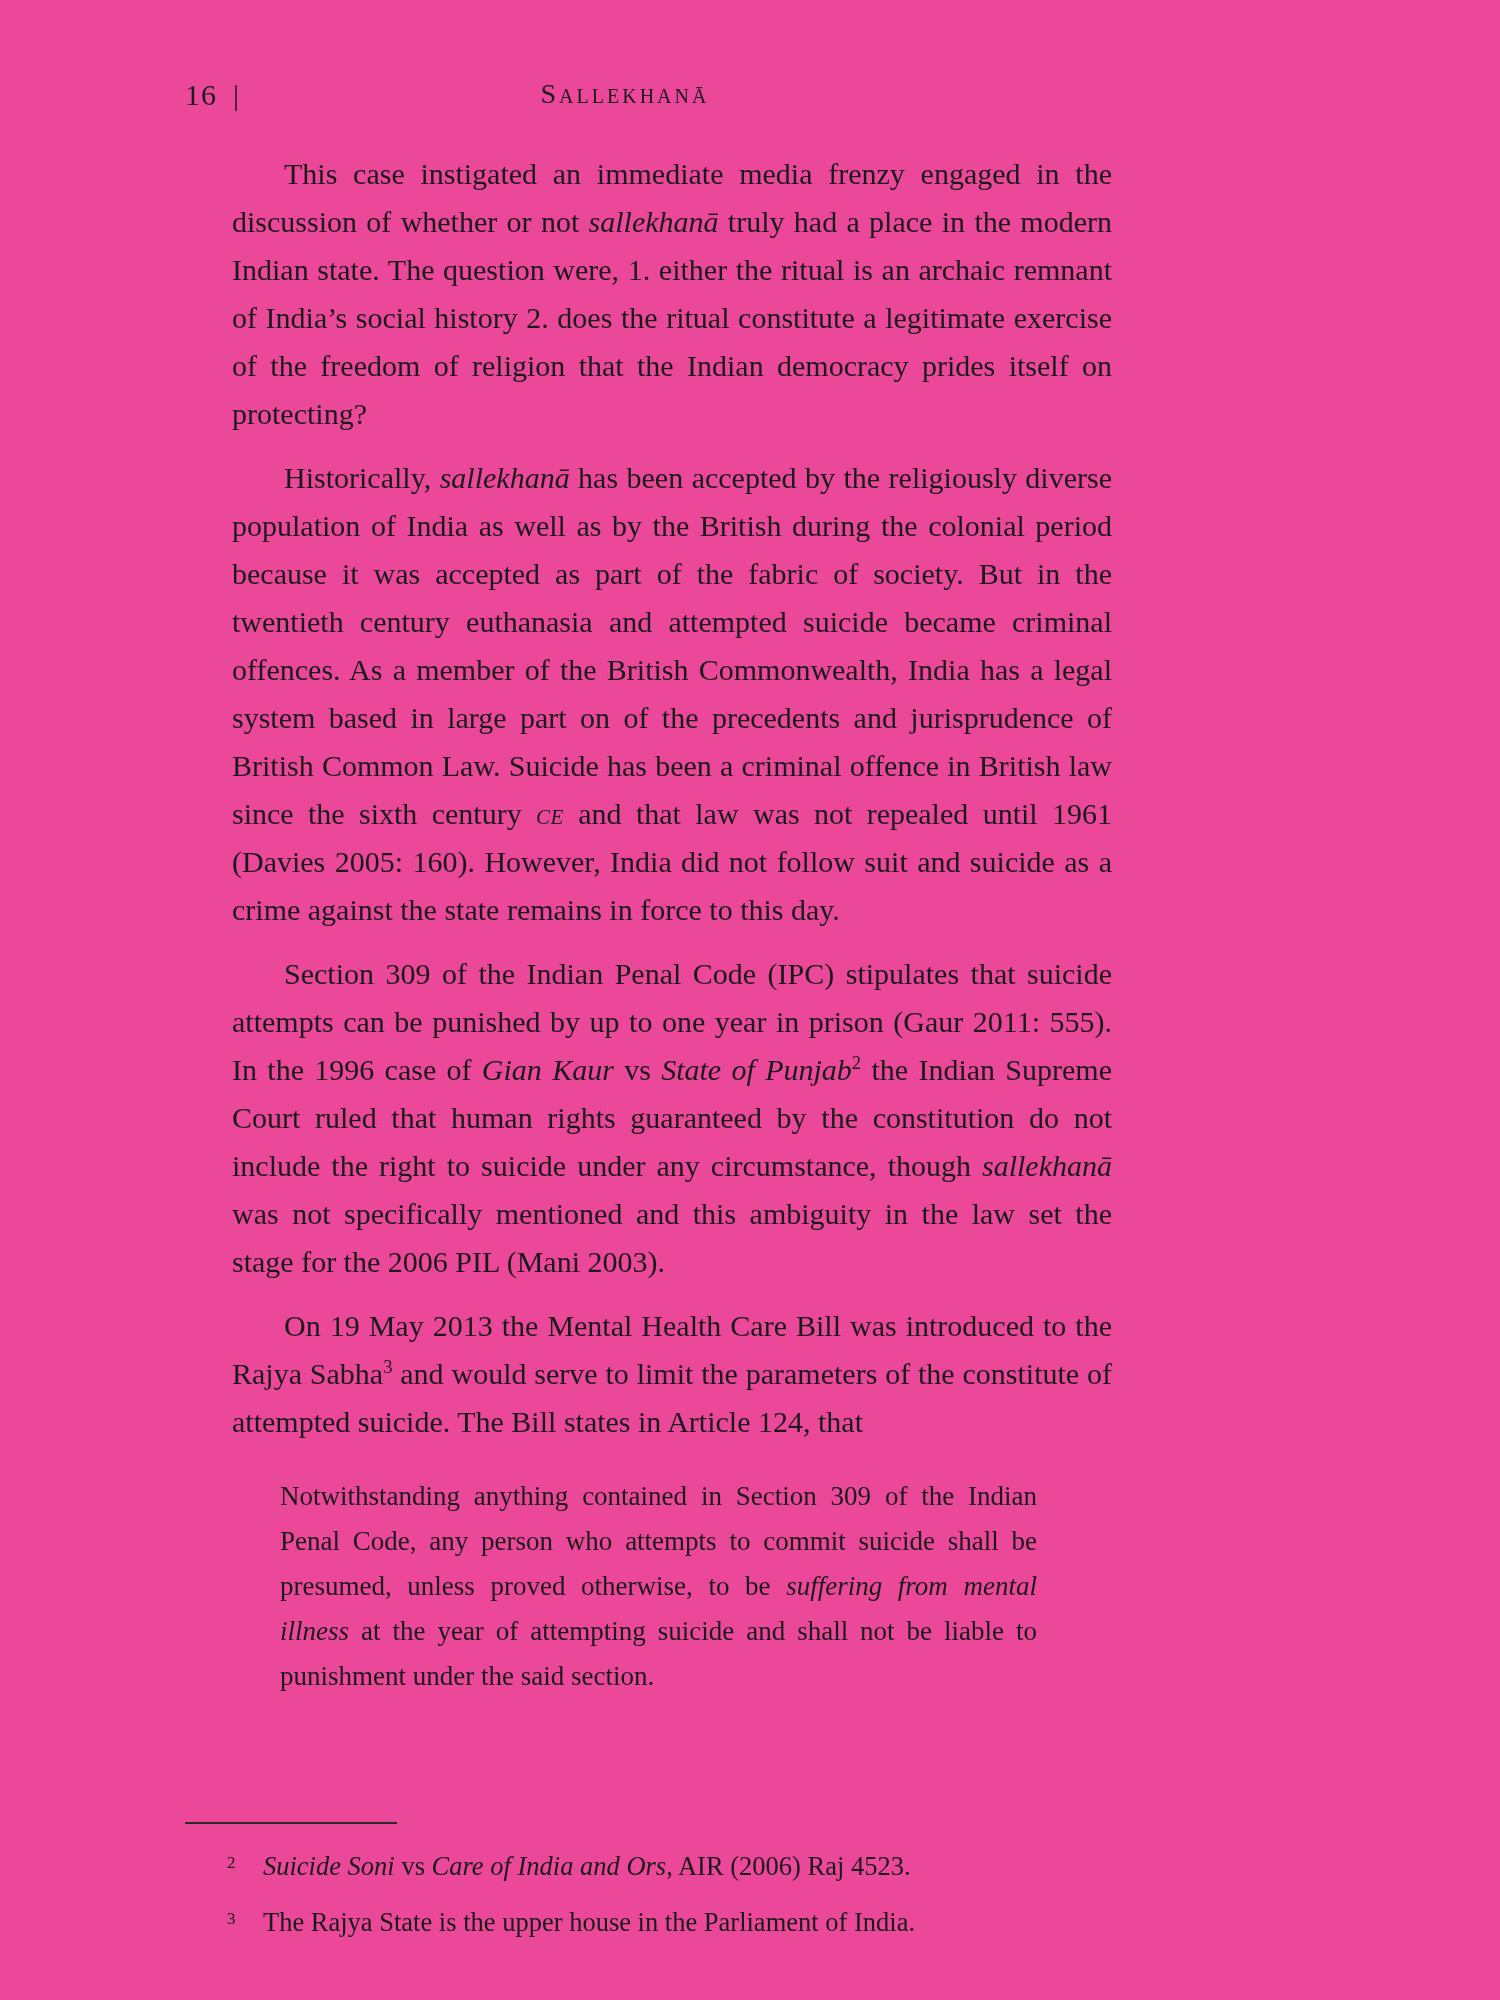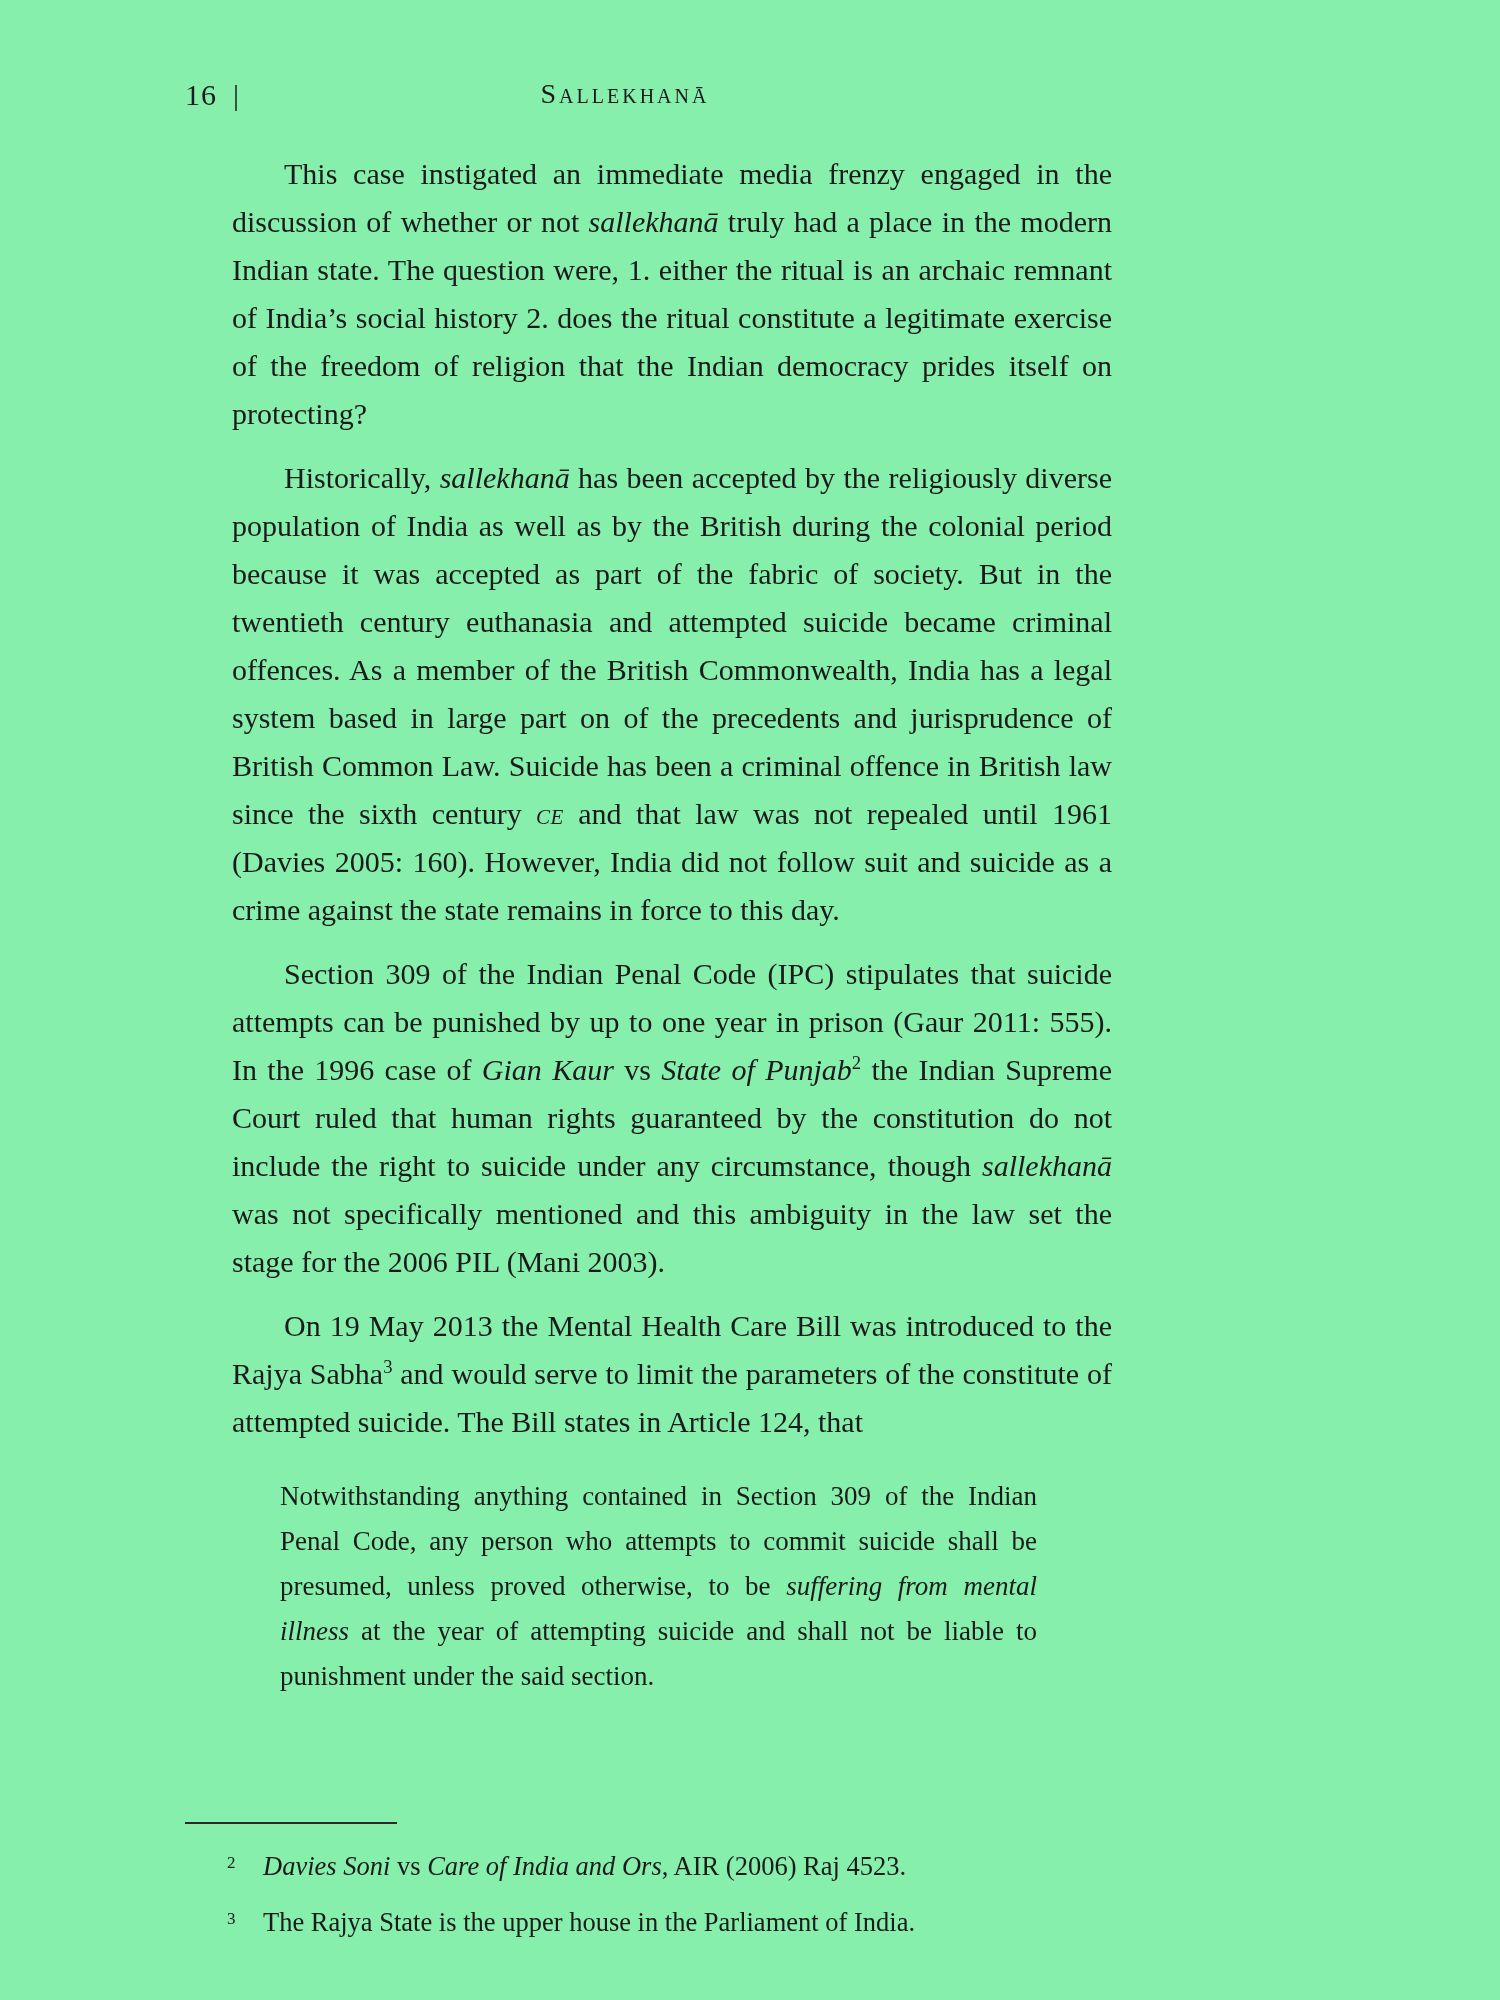--- a/index.html
+++ b/index.html
@@ -4,21 +4,21 @@
 <style>
   html, body {
     margin: 0;
     padding: 0;
     background: #e8e8e8;
   }
   .page {
     position: relative;
     width: 1500px;
     height: 2000px;
-    background: #86efac;
+    background: #ec4899;
     color: #1b1b1b;
     font-family: "Liberation Serif", serif;
     overflow: hidden;
   }
 
   
   .page-header {
     position: absolute;
     top: 78px;
     left: 185px;
@@ -119,21 +119,21 @@
     <p class="para"><span>Historically, </span><span class="it">sallekhanā</span><span> has been accepted by the religiously diverse population of India as well as by the British during the colonial period because it was accepted as part of the fabric of society. But in the twentieth century euthanasia and attempted suicide became criminal offences. As a member of the British Commonwealth, India has a legal system based in large part on of the precedents and jurisprudence of British Common Law. Suicide has been a criminal offence in British law since the sixth century </span><span class="sc">ce</span><span> and that law was not repealed until 1961 (Davies 2005: 160). However, India did not follow suit and suicide as a crime against the state remains in force to this day.</span></p>
     <p class="para"><span>Section 309 of the Indian Penal Code (IPC) stipulates that suicide attempts can be punished by up to one year in prison (Gaur 2011: 555). In the 1996 case of </span><span class="it">Gian Kaur</span><span> vs </span><span class="it">State of Punjab</span><sup>2</sup><span> the Indian Supreme Court ruled that human rights guaranteed by the constitution do not include the right to suicide under any circumstance, though </span><span class="it">sallekhanā</span><span> was not specifically mentioned and this ambiguity in the law set the stage for the 2006 PIL (Mani 2003).</span></p>
     <p class="para"><span>On 19 May 2013 the Mental Health Care Bill was introduced to the Rajya Sabha</span><sup>3</sup><span> and would serve to limit the parameters of the constitute of attempted suicide. The Bill states in Article 124, that</span></p>
     <blockquote class="quote"><span>Notwithstanding anything contained in Section 309 of the Indian Penal Code, any person who attempts to commit suicide shall be presumed, unless proved otherwise, to be </span><span class="it">suffering from mental illness</span><span> at the year of attempting suicide and shall not be liable to punishment under the said section.</span></blockquote>
   </section>
 
   <footer class="footnotes">
     <div class="fn-rule"></div>
     <div class="footnote">
       <span class="fn-marker">2</span>
-      <span class="fn-text"><span class="it">Davies Soni</span><span> vs </span><span class="it">Care of India and Ors</span><span>, AIR (2006) Raj 4523.</span></span>
+      <span class="fn-text"><span class="it">Suicide Soni</span><span> vs </span><span class="it">Care of India and Ors</span><span>, AIR (2006) Raj 4523.</span></span>
     </div>
     <div class="footnote">
       <span class="fn-marker">3</span>
       <span class="fn-text"><span>The Rajya State is the upper house in the Parliament of India.</span></span>
     </div>
   </footer>
 
 </div>
 
 </body></html>

